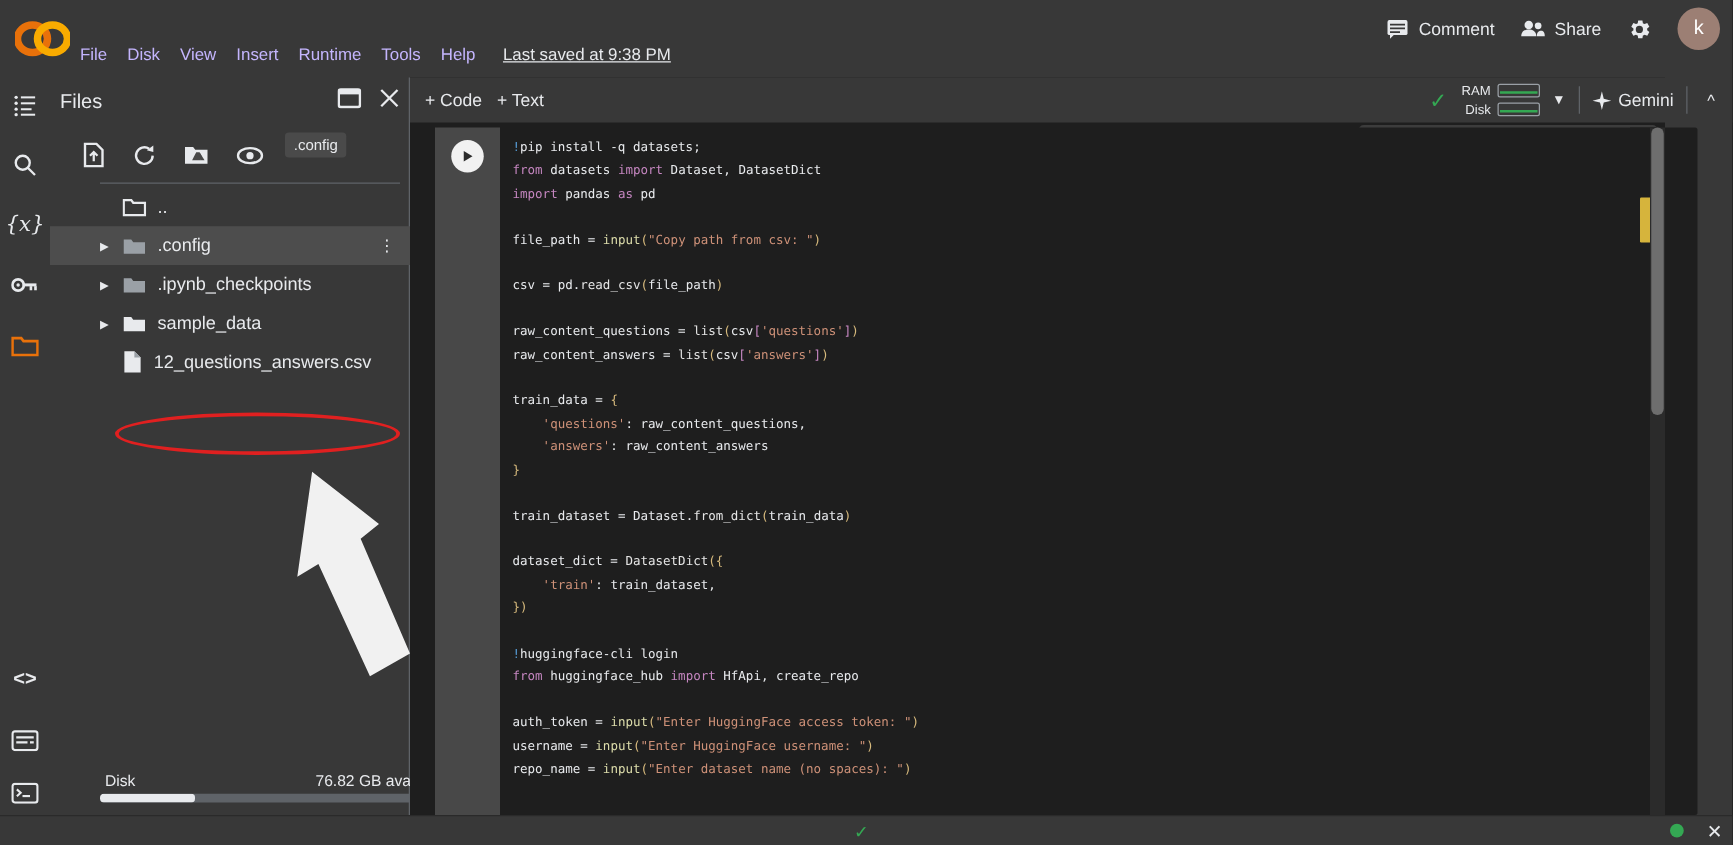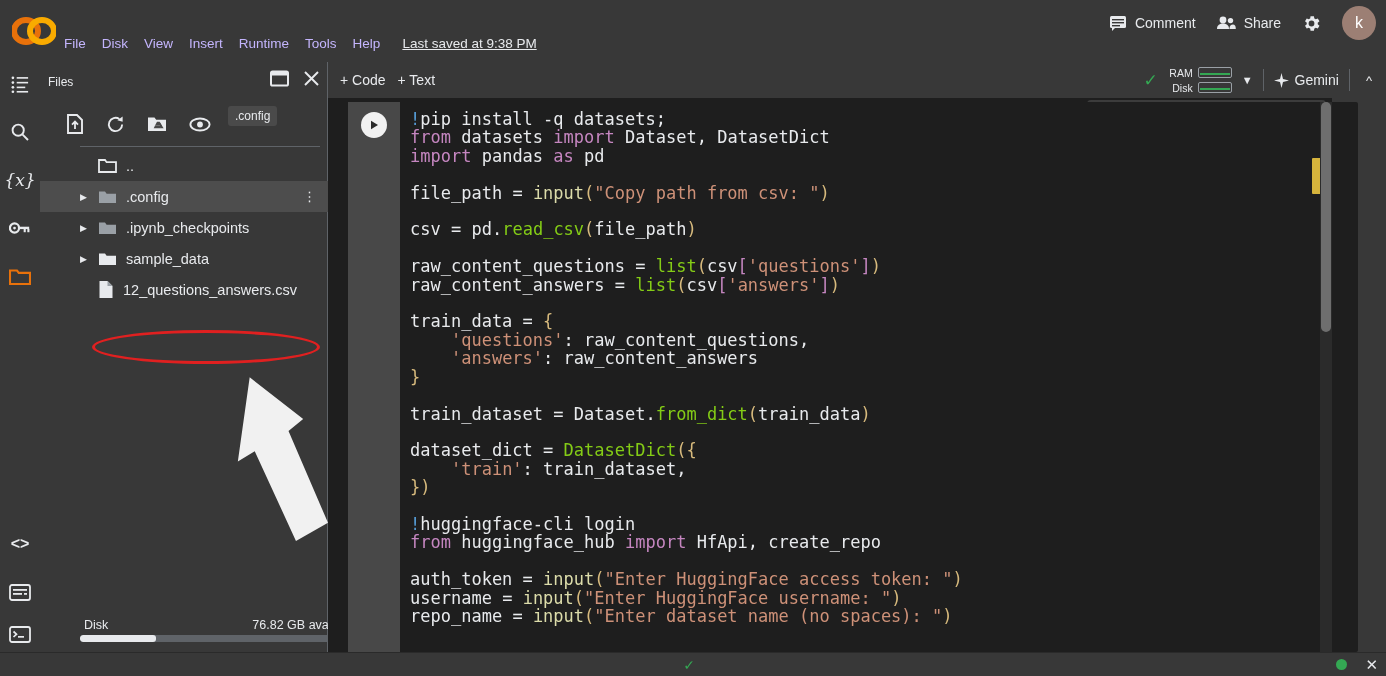--- a/index.html
+++ b/index.html
@@ -29,21 +29,21 @@
   
   .rail { position: absolute; left: 0; top: 62px; width: 40px; height: 590px; background: #383838; }
   .rail-ico { position: absolute; left: 6px; width: 28px; height: 28px; display: flex;
               align-items: center; justify-content: center; cursor: pointer; color: #e8eaed; }
 
   
   .files { position: absolute; left: 40px; top: 62px; width: 288px; height: 590px;
            background: #383838; border-right: 1px solid #5f6368; }
   .files-hd { position: absolute; left: 0; top: 0; width: 288px; height: 40px; display: flex;
               align-items: center; }
-  .files-title { color: #e8eaed; font-size: 12px; margin-left: 8px; }
+  .files-title { color: #e8eaed; font-size: 16px; margin-left: 8px; }
   .files-hd-acts { position: absolute; right: 8px; top: 8px; display: flex; gap: 14px; align-items: center; }
   .hd-act { cursor: pointer; color: #e8eaed; display: flex; align-items: center; }
   .files-tb { position: absolute; left: 8px; top: 44px; width: 272px; height: 36px;
               display: flex; align-items: center; gap: 22px; padding-left: 18px; }
   .tb-ico { cursor: pointer; color: #e8eaed; display: flex; align-items: center; }
   .tooltip { position: absolute; left: 188px; top: 44px; background: #4a4a4a; color: #e8eaed;
              font-size: 12px; padding: 3px 7px; border-radius: 3px; }
   .files-div { position: absolute; left: 40px; top: 84px; width: 240px; height: 1px; background: #5f6368; }
 
   .tree { position: absolute; left: 0; top: 88px; width: 288px; }
@@ -91,32 +91,32 @@
   .ct-ico { width: 26px; height: 26px; display: flex; align-items: center; justify-content: center;
             color: #e8eaed; cursor: pointer; }
 
   .cell { position: absolute; left: 20px; top: 40px; width: 1010px; height: 550px;
           background: #1e1e1e; border-radius: 2px; display: flex; }
   .gutter { width: 52px; background: #484848; padding-top: 10px; display: flex;
             justify-content: center; align-items: flex-start; }
   .runbtn { width: 26px; height: 26px; border-radius: 50%; background: #f1f1f1;
             display: flex; align-items: center; justify-content: center; cursor: pointer; }
   .code { flex: 1; padding: 8px 0 0 10px; font-family: "DejaVu Sans Mono", monospace;
-          font-size: 17px; line-height: 18.4px; color: #e8eaed; white-space: pre; overflow: hidden; }
+          font-size: 10px; line-height: 18.4px; color: #e8eaed; white-space: pre; overflow: hidden; }
   .minimap { position: absolute; right: 0; top: 40px; width: 28px; height: 550px; background: #1e1e1e; }
   .mm-mark { position: absolute; right: 10px; top: 56px; width: 10px; height: 36px;
              background: #d6b43c; border-radius: 1px; }
   .cell-scroll { position: absolute; right: 0; top: 40px; width: 12px; height: 550px; background: #2b2b2b; }
   .cell-thumb { position: absolute; right: 1px; top: 0; width: 10px; height: 230px;
                 background: #6e6e6e; border-radius: 5px; cursor: pointer; }
 
   
   .k  { color: #c586c0; }
   .s  { color: #ce9178; }
-  .f  { color: #84cc16; }
+  .f  { color: #e5e5e5; }
   .y  { color: #dcdcaa; }
   .br { color: #d7ba7d; }
   .bk { color: #c586c0; }
   .bang { color: #569cd6; }
   .n  { color: #e8eaed; }
 
   
   .status { position: absolute; left: 0; bottom: 0; width: 1386px; height: 24px; background: #383838;
             display: flex; align-items: center; justify-content: center; border-top: 1px solid #2a2a2a; }
   .st-txt { color: #e8eaed; font-size: 12.5px; }

